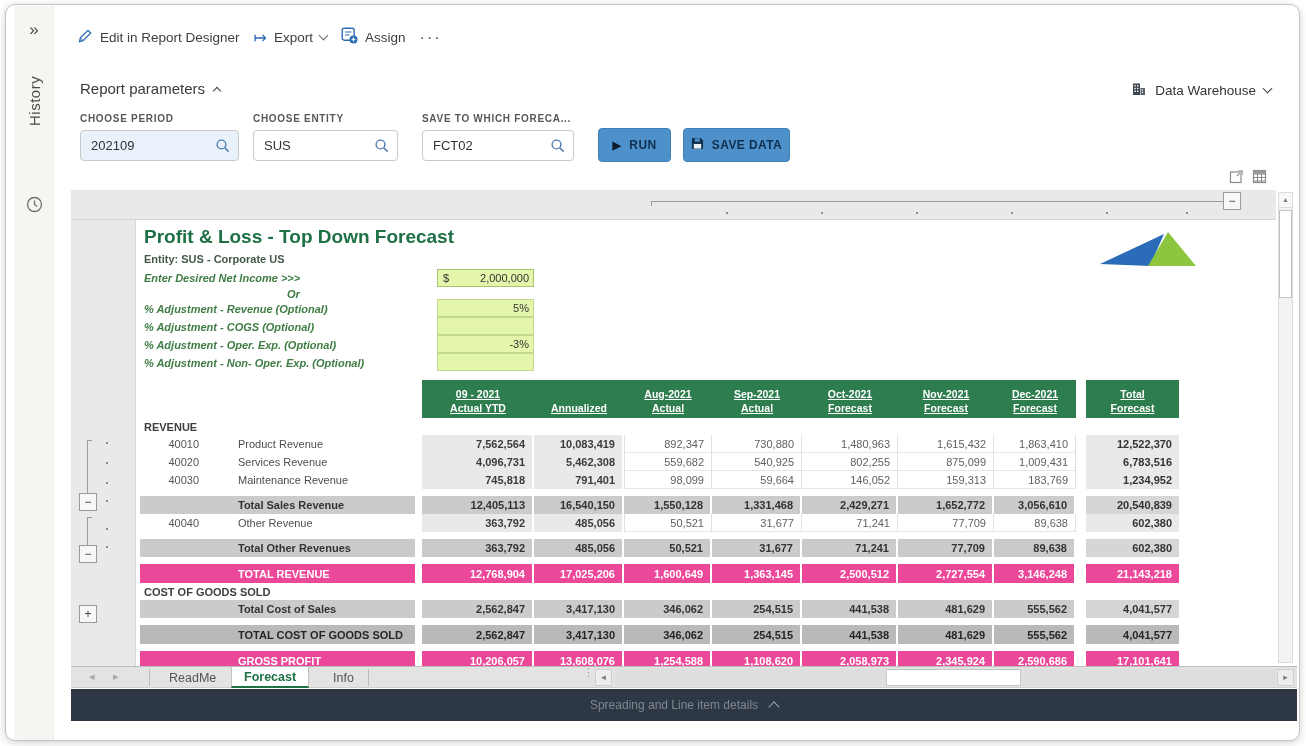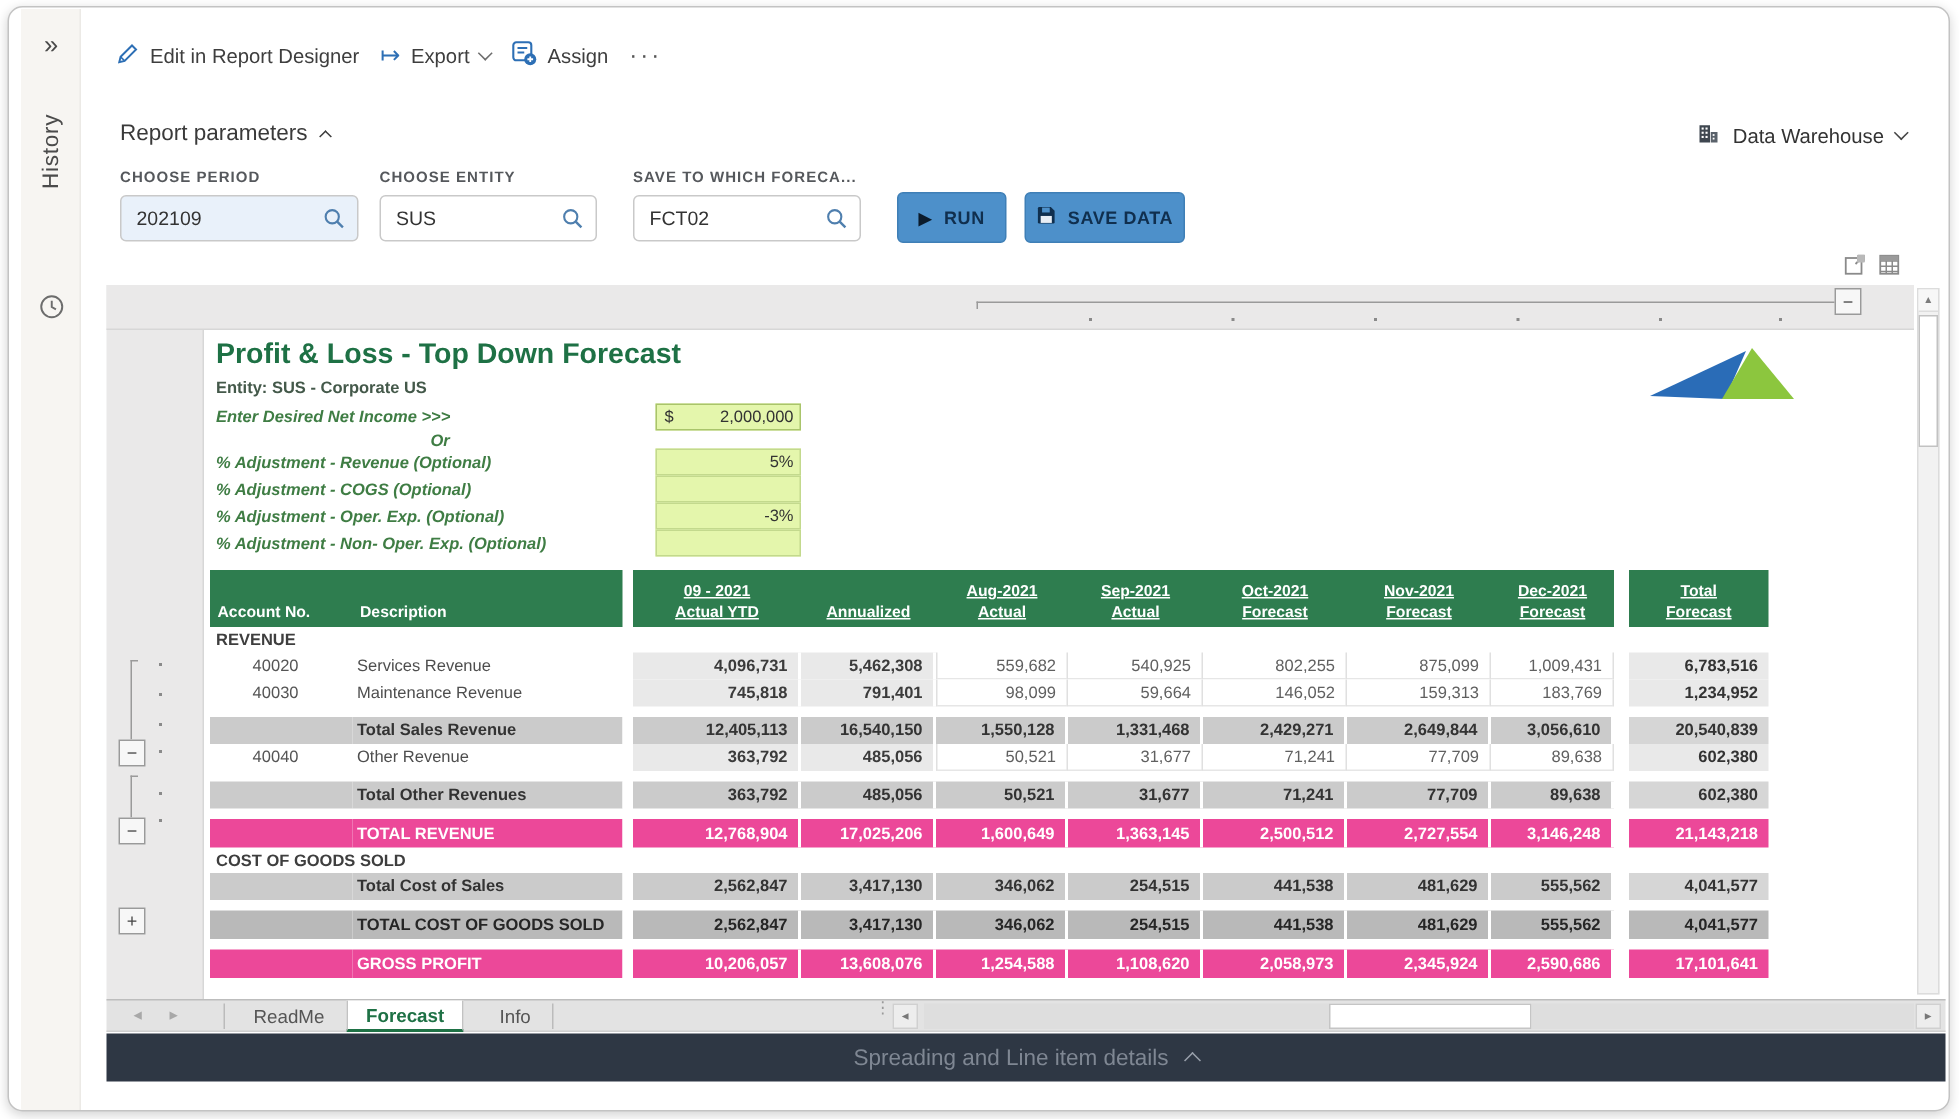--- a/index.html
+++ b/index.html
@@ -106,21 +106,21 @@
   .tb-sep { position:absolute; top:2px; width:1px; height:17px; background:#bbb; }
   .stab { position:absolute; top:0; height:21px; display:flex; align-items:center; justify-content:center; font-size:12.5px; color:#555; cursor:pointer; padding:0 12px; }
   .stab.active { background:#fff; color:#1e7145; font-weight:bold; border:1px solid #c2c2c2; border-top:none; border-bottom:2px solid #1e7145; }
   .splitter { position:absolute; left:512px; top:2px; color:#9a9a9a; font-size:11px; letter-spacing:0; line-height:6px; cursor:col-resize; }
   .hs-btn { position:absolute; top:2px; width:17px; height:17px; background:#ededed; border:1px solid #d0d0d0; color:#777; font-size:9px; text-align:center; line-height:15px; cursor:pointer; }
   .hs-track { position:absolute; left:545px; top:2px; width:660px; height:17px; background:#dedede; }
   .hs-thumb { position:absolute; left:815px; top:2px; width:135px; height:17px; background:#fff; border:1px solid #c5c5c5; cursor:pointer; }
 
   
   .bottombar { position:absolute; left:65px; top:684px; width:1226px; height:32px; background:#2e3744; display:flex; align-items:center; justify-content:center; gap:12px; cursor:pointer; }
-  .bottombar .bb-label { font-size:15px; color:#7f8793;text-align:right; }
+  .bottombar .bb-label { font-size:12px; color:#7f8793;text-align:right; }
   .bottombar .chev { border-color:#9aa1ac; width:8px; height:8px; }
 </style>
 </head>
 <body>
 
 <div id="stage">
   <div class="window">
 
     <div class="sidebar">
       <div class="sb-expand">»</div>
@@ -302,24 +302,20 @@
             <div class="adj-label" style="top: 99px;">% Adjustment - COGS (Optional)</div>
             <div class="gcell" style="top: 97px;"></div>
             <div class="adj-label" style="top: 117px;">% Adjustment - Oper. Exp. (Optional)</div>
             <div class="gcell" style="top: 115px;">-3%</div>
             <div class="adj-label" style="top: 135px;">% Adjustment - Non- Oper. Exp. (Optional)</div>
             <div class="gcell" style="top: 133px;"></div>
           </div>
 
         <div class="ttable">
           <div class="thead">
-            <div class="h-left hgreen">
-              <span style="left:5px;">Account No.</span>
-              <span style="left:100px;">Description</span>
-            </div>
             <div class="c-gap"></div>
 
           <div class="hcell hgreen" style="grid-column: 4;">
                 <div>09 - 2021</div>
                 <div>Actual YTD</div>
               </div>
               <div class="hcell hgreen" style="grid-column: 5;">
                 <div></div>
                 <div>Annualized</div>
               </div>
@@ -344,20 +340,34 @@
                 <div>Forecast</div>
               </div>
               <div class="hcell hgreen" style="grid-column: 12;">
                 <div>Total</div>
                 <div>Forecast</div>
               </div>
             </div>
           <div id="rows-host">
               <div class="trow r-section">
                 <div class="cell c-section" style="grid-column: 1 / 13;">REVENUE</div>
+              </div>
+              <div class="trow r-data">
+                <div class="cell c-acct">40010</div>
+                <div class="cell c-desc">Product Revenue</div>
+                <div class="cell c-gap"></div>
+                <div class="cell c-ytd num">7,562,564</div>
+                <div class="cell c-ann num">10,083,419</div>
+                <div class="cell c-m num first">892,347</div>
+                <div class="cell c-m num">730,880</div>
+                <div class="cell c-m num">1,480,963</div>
+                <div class="cell c-m num">1,615,432</div>
+                <div class="cell c-m num">1,863,410</div>
+                <div class="cell c-gap"></div>
+                <div class="cell c-total num">12,522,370</div>
               </div>
               <div class="trow r-data">
                 <div class="cell c-acct">40020</div>
                 <div class="cell c-desc">Services Revenue</div>
                 <div class="cell c-gap"></div>
                 <div class="cell c-ytd num">4,096,731</div>
                 <div class="cell c-ann num">5,462,308</div>
                 <div class="cell c-m num first">559,682</div>
                 <div class="cell c-m num">540,925</div>
                 <div class="cell c-m num">802,255</div>
@@ -383,21 +393,21 @@
               <div class="tspacer"></div>
               <div class="trow r-sub">
                 <div class="cell c-acct"></div>
                 <div class="cell c-desc">Total Sales Revenue</div>
                 <div class="cell c-gap"></div>
                 <div class="cell c-ytd num">12,405,113</div>
                 <div class="cell c-ann num">16,540,150</div>
                 <div class="cell c-m num first">1,550,128</div>
                 <div class="cell c-m num">1,331,468</div>
                 <div class="cell c-m num">2,429,271</div>
-                <div class="cell c-m num">2,649,844</div>
+                <div class="cell c-m num">1,652,772</div>
                 <div class="cell c-m num">3,056,610</div>
                 <div class="cell c-gap"></div>
                 <div class="cell c-total num">20,540,839</div>
               </div>
               <div class="trow r-data">
                 <div class="cell c-acct">40040</div>
                 <div class="cell c-desc">Other Revenue</div>
                 <div class="cell c-gap"></div>
                 <div class="cell c-ytd num">363,792</div>
                 <div class="cell c-ann num">485,056</div>

